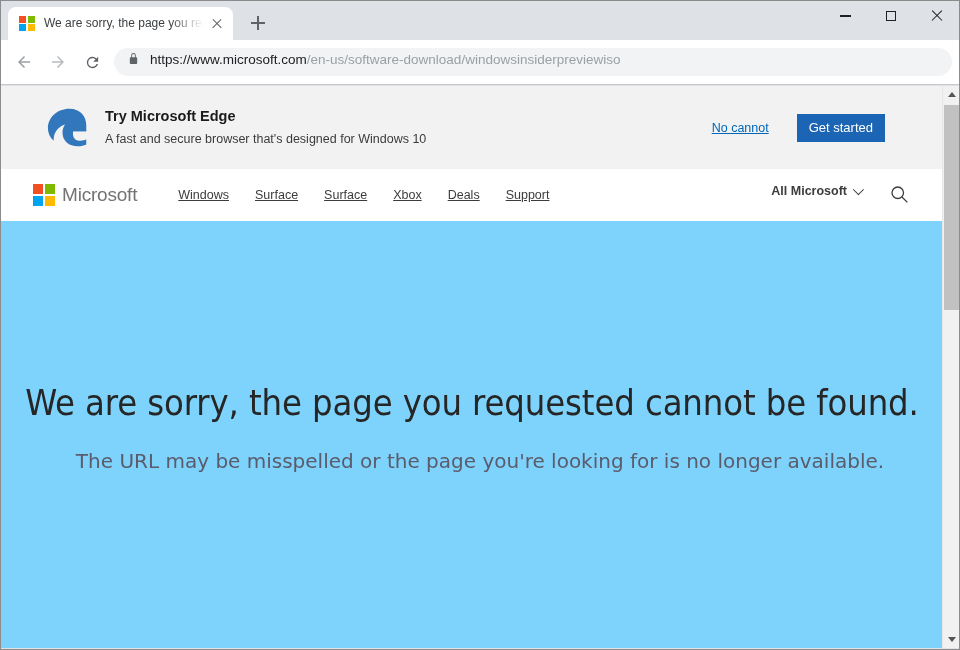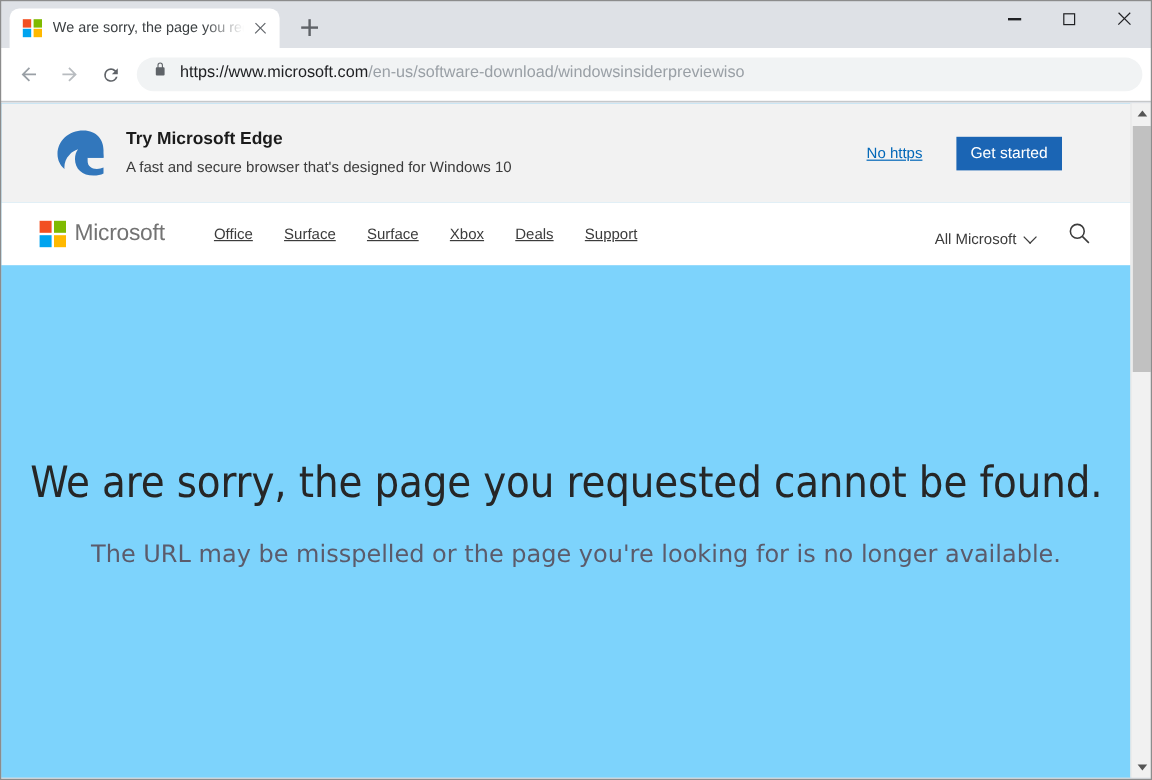--- a/index.html
+++ b/index.html
@@ -262,21 +262,21 @@
     font-family: "Liberation Sans", sans-serif;
   }
   .ms-links { display: flex; align-items: center; gap: 0; }
   .ms-link {
     font-size: 12.5px; color: #3c3c3c;
     padding: 0 13px;
     white-space: nowrap;
   }
   .ms-nav-right {
     margin-left: auto;
-    display: flex; align-items: flex-end;
+    display: flex; align-items: flex-start; font-weight: bold;
   }
   .all-ms {
     font-size: 12.5px; color: #3c3c3c;
     display: flex; align-items: center; gap: 6px;
     margin-right: 28px;
   }
   .chev {
     width: 8px; height: 8px;
     border-right: 1.3px solid #3c3c3c;
     border-bottom: 1.3px solid #3c3c3c;
@@ -452,37 +452,37 @@
       <span class="edge-logo">
         <svg width="46" height="46" viewBox="0 0 48 48">
           <path d="M42 27.5c0-10.3-7-18.6-17.6-18.6C13.2 8.9 5 16.6 5 25.6c0-.2 1-4.2 5.4-7.3 2.7-1.9 6.3-2.6 8.9-2.3 3.2.4 5.6 1.8 7 3.5 1.3 1.6 1.9 3.5 1.9 5.6v2.4H42z" fill="#3277bc"></path>
           <path d="M42 27.5H28.2v2.9c0 4.4 3.3 6.9 8 6.9 2.2 0 4.1-.4 5.8-1.2v5.1c-2.3 1.2-5.3 1.9-8.7 1.9-9.6 0-16.1-5.7-16.1-14.4 0-3.3 1-6.2 2.7-8.4-3 .9-5.5 2.5-7.4 4.6C9.3 28 8 32.1 8 35.9c0 .5 0 1 .1 1.5C4.2 34.1 2 29.5 2 24.3 2 13.1 11.8 4 24.4 4 36.3 4 42 12.4 42 20.9z" fill="#3277bc"></path>
         </svg>
       </span>
       <div class="edge-text">
         <div class="edge-title">Try Microsoft Edge</div>
         <div class="edge-sub">A fast and secure browser that's designed for Windows 10</div>
       </div>
-      <a class="no-thanks" href="#">No https</a>
+      <a class="no-thanks" href="#">No cannot</a>
       <button class="get-started">Get started</button>
     </div>
 
     <div class="ms-nav">
       <div class="ms-logo-wrap">
         <span class="ms-logo-grid">
           <i class="ms-sq ms-red"></i>
             <i class="ms-sq ms-green"></i>
             <i class="ms-sq ms-blue"></i>
             <i class="ms-sq ms-yellow"></i>
         </span>
         <span class="ms-wordmark">Microsoft</span>
       </div>
 
       <div class="ms-links">
-        <a class="ms-link" href="#">Office</a>
+        <a class="ms-link" href="#">Windows</a>
         <a class="ms-link" href="#">Surface</a>
         <a class="ms-link" href="#">Surface</a>
         <a class="ms-link" href="#">Xbox</a>
         <a class="ms-link" href="#">Deals</a>
         <a class="ms-link" href="#">Support</a>
       </div>
 
       <div class="ms-nav-right">
         <div class="all-ms">
           <span>All Microsoft</span>

